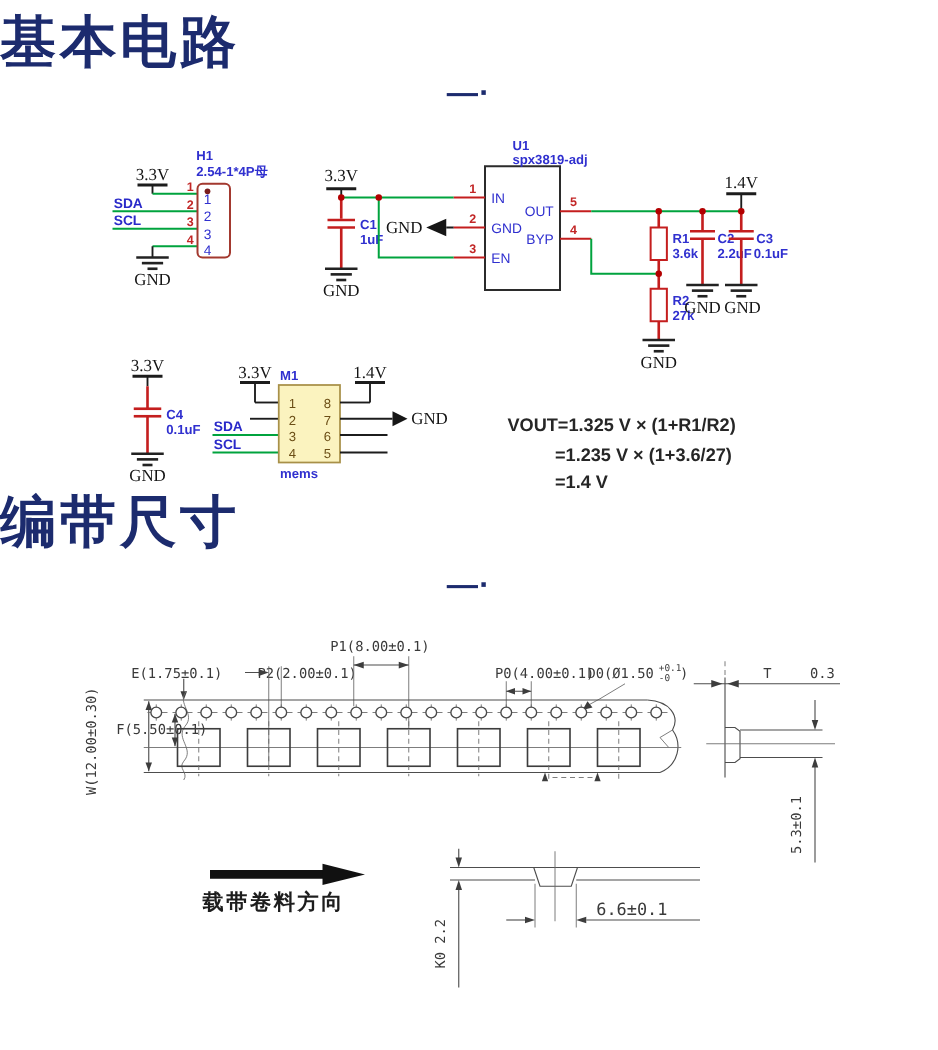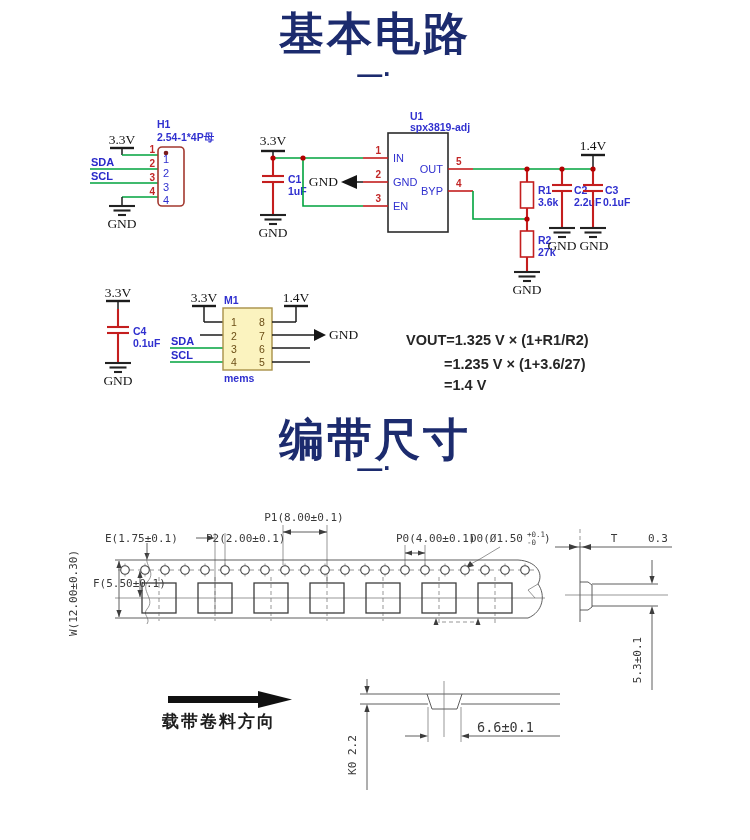--- a/index.html
+++ b/index.html
@@ -1,18 +1,18 @@
 <!DOCTYPE html>
 <html><head>
 <meta charset="utf-8">
 <style>
   html,body{margin:0;padding:0;background:#fff;}
   .page{position:relative;width:750px;height:840px;background:#ffffff;overflow:hidden;
         font-family:"Liberation Sans",sans-serif;}
-  .sec-title{position:absolute;left:0;width:750px;text-align:center;
+  .sec-title{position:absolute;left:0;width:750px;text-align:left;
              font-weight:900;font-size:45px;letter-spacing:3px;color:#1c2b6e;line-height:52px;}
   .divider{position:absolute;left:0;width:750px;text-align:center;
            font-weight:900;font-size:25px;color:#1c2b6e;letter-spacing:1px;line-height:24px;}
   svg{position:absolute;left:0;}
   
   .bl{font:600 10.5px "Liberation Sans",sans-serif;fill:#3030cf;}
   .net{font:700 11px "Liberation Sans",sans-serif;fill:#2929c9;}
   .pin{font:400 11px "Liberation Sans",sans-serif;fill:#3030cf;}
   .rn{font:600 10px "Liberation Sans",sans-serif;fill:#c22626;}
   .mn{font:500 10.5px "Liberation Sans",sans-serif;fill:#6b4e16;}
@@ -216,21 +216,21 @@
       <line class="blk" x1="272" y1="267" x2="310" y2="267"></line>
     </g>
 
     <g>
       <text class="fm" x="406" y="250">VOUT=1.325 V × (1+R1/R2)</text>
       <text class="fm" x="444" y="274">=1.235 V × (1+3.6/27)</text>
       <text class="fm" x="444" y="295">=1.4 V</text>
     </g>
   </svg>
 
-  <div class="sec-title" style="top:414px">编带尺寸</div>
+  <div class="sec-title" style="top:392px">编带尺寸</div>
   <div class="divider" style="top:456px">—·</div>
 
   <svg style="top:485px" width="750" height="355" viewBox="0 0 750 355">
 
     <text class="dim" x="105" y="57">E(1.75±0.1)</text>
     <text class="dim" x="206" y="57">P2(2.00±0.1)</text>
     <text class="dim" x="304" y="36" text-anchor="middle">P1(8.00±0.1)</text>
     <text class="dim" x="396" y="57">P0(4.00±0.1)</text>
     <text>
       <tspan class="dim" x="470" y="57">D0(Ø1.50</tspan>

